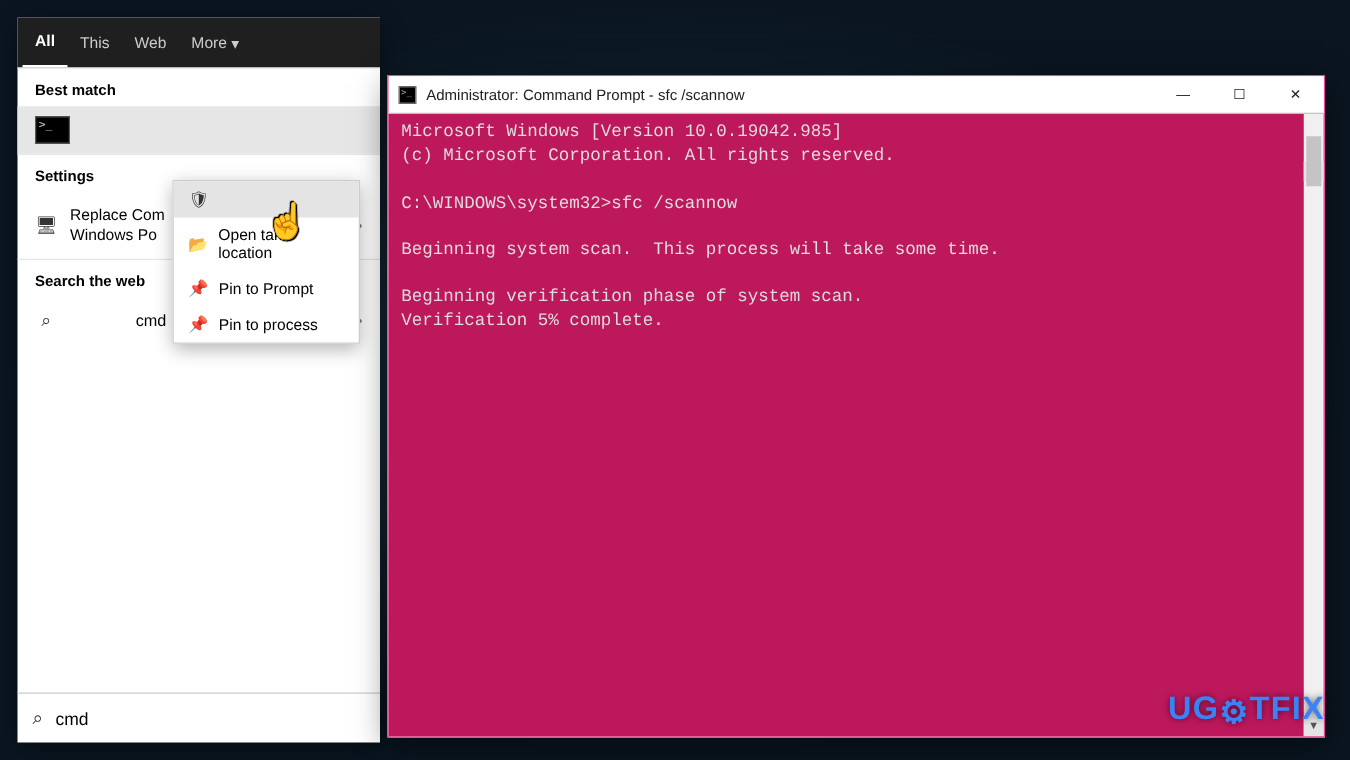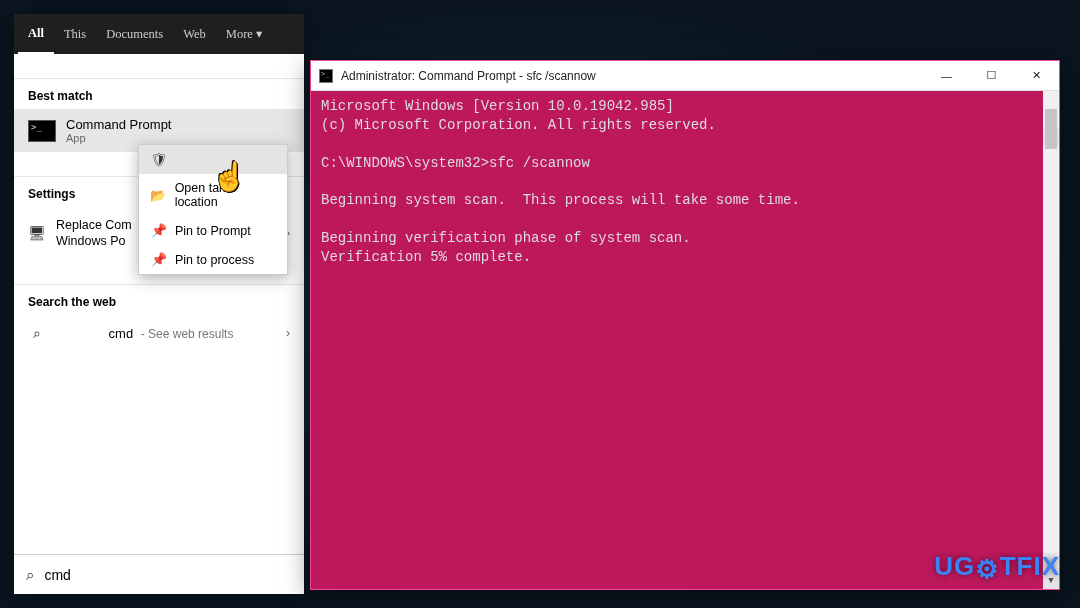--- a/index.html
+++ b/index.html
@@ -13,27 +13,26 @@
   position: absolute; left: 14px; top: 14px; width: 290px; height: 580px;
   background: #fff; box-shadow: 0 4px 20px rgba(0,0,0,.4);
   display: flex; flex-direction: column;
 }
 .search-tabs {
   background: #1f1f1f; height: 40px; display: flex; align-items: center;
   color: #ccc; padding: 0 4px;
 }
 .search-tab {
   padding: 16px 10px; height: 100%; display: flex; align-items: center;
-  cursor: pointer; font-size: 12.5px; font-family: Liberation Serif, serif;
+  cursor: pointer; font-size: 12.5px;
 }
 .search-tab.active { border-bottom: 2px solid #fff; color: #fff; font-weight:600;}
 .section-header {
   font-size: 12px; font-weight: 600; padding: 10px 14px 6px;
   border-top: 1px solid #e6e6e6;
-  margin-top: 24px;
 }
 .section-header:first-of-type { border-top:none; }
 .best-match-item {
   display: flex; align-items: center; padding: 8px 14px;
   background: #e6e6e6; cursor: pointer;
 }
 .best-match-item .icon-box {
   width: 28px; height: 22px; background: #000; border:1px solid #555;
   margin-right: 10px; position:relative;
 }
@@ -109,32 +108,27 @@
 }
 .watermark .gear{display:inline-block;transform:translateY(3px);}
 </style>
 </head>
 <body>
 
 <div class="search-panel">
   <div class="search-tabs">
     <div class="search-tab active">All</div>
     <div class="search-tab">This</div>
-    <div class="search-tab">Documents</div>
     <div class="search-tab">Web</div>
     <div class="search-tab"><span>More</span>&nbsp;▾</div>
   </div>
 
   <div class="section-header">Best match</div>
   <div class="best-match-item">
     <div class="icon-box"></div>
-    <div>
-      <div class="title">Command Prompt</div>
-      <div class="sub">App</div>
-    </div>
   </div>
 
   <div class="section-header">Settings</div>
   <div class="settings-item">
     <span class="lefticon">🖥</span>
     <span class="txt" style="white-space:pre-line">Replace Com
 Windows Po</span>
     <span class="chev">›</span>
   </div>
 

